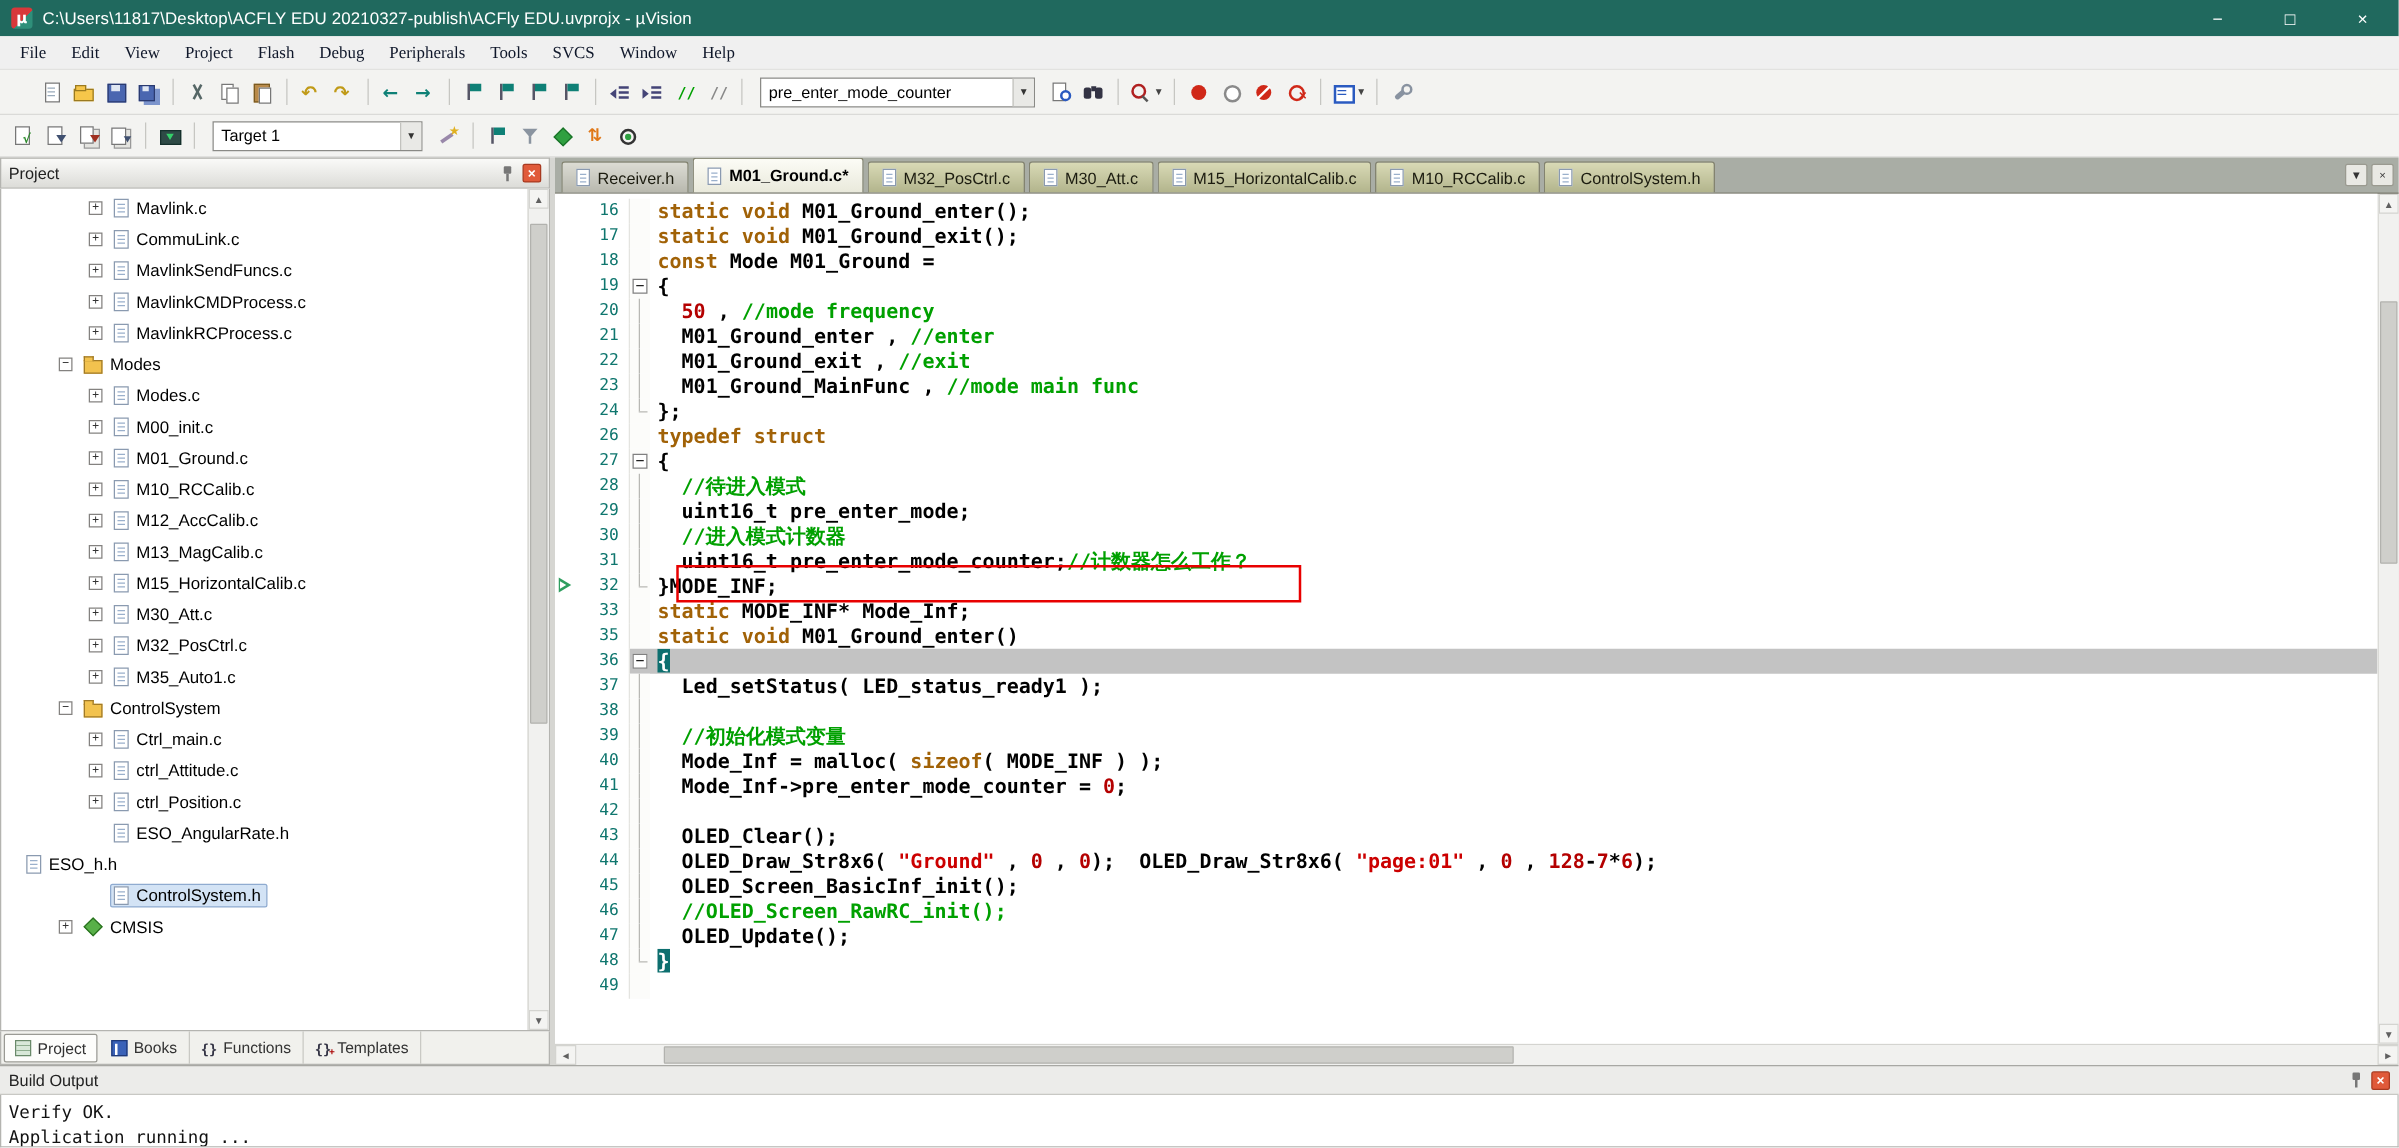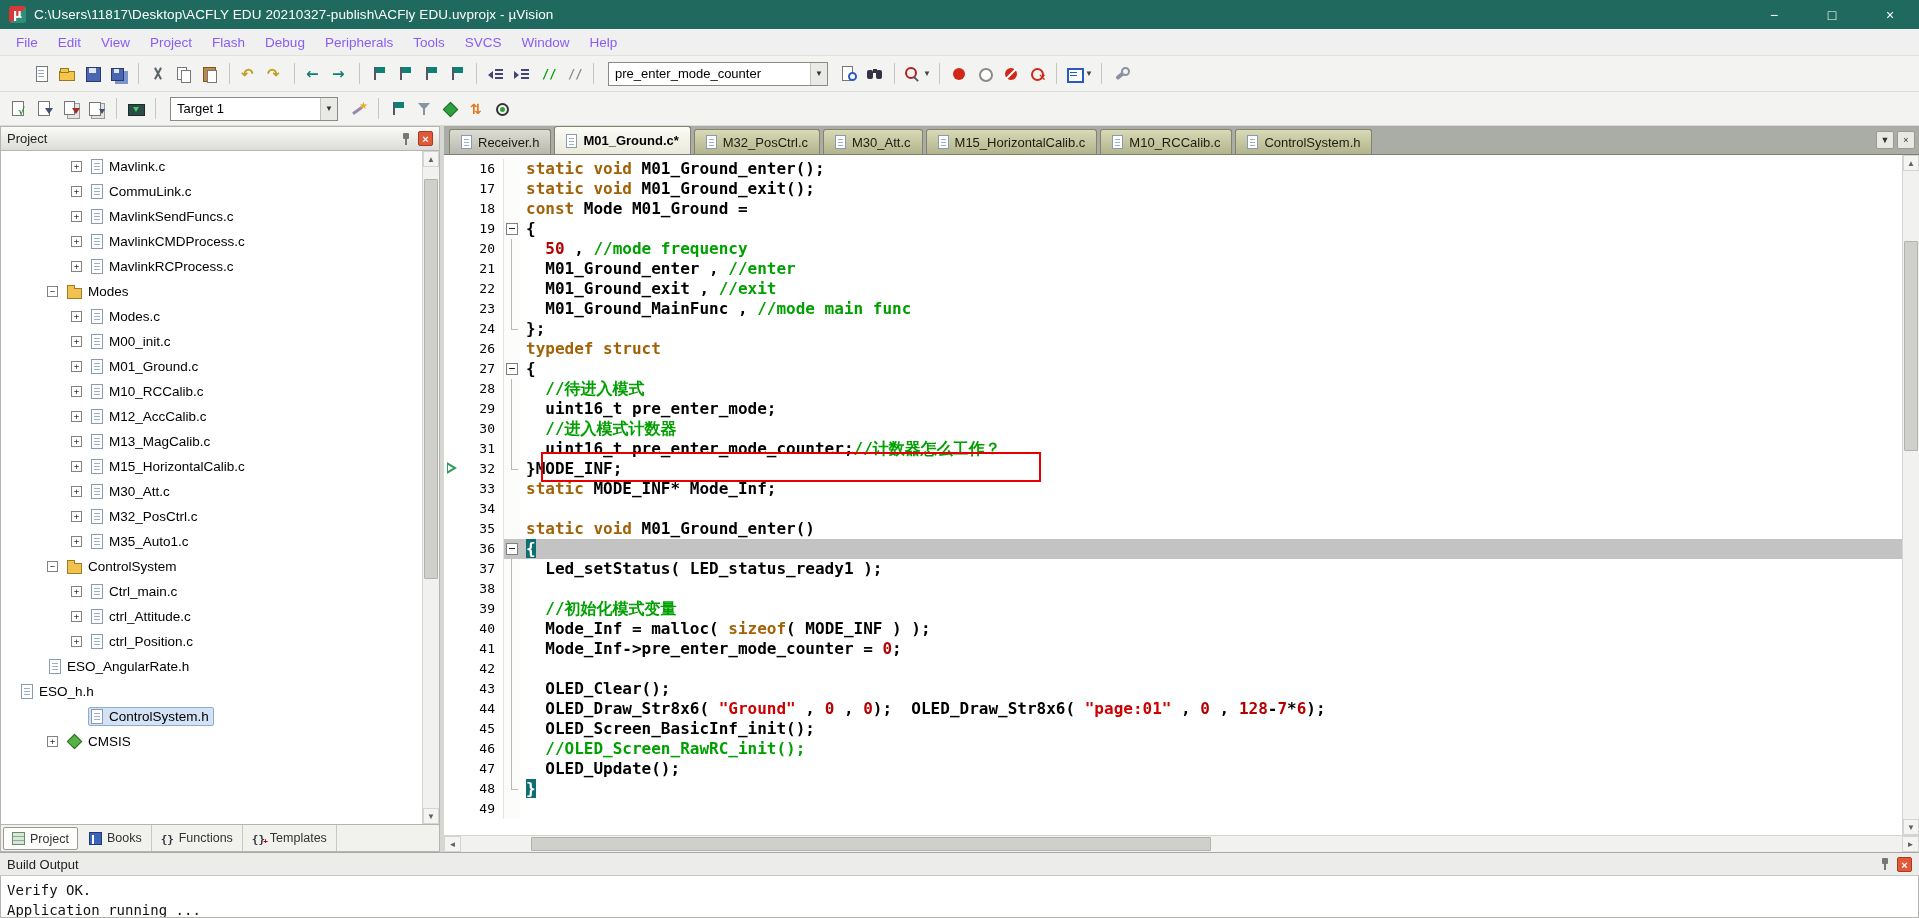--- a/index.html
+++ b/index.html
@@ -8,21 +8,21 @@
 
   
   .titlebar { height:29px; background:#20695e; color:#fff; display:flex; align-items:center; flex:none; }
   .app-icon { width:17px; height:17px; margin:0 8px 0 9px; background:linear-gradient(135deg,#d8383a 0 55%,#2f8f7a 55%); border-radius:3px; color:#fff; font:bold 12px/17px "DejaVu Sans",sans-serif; text-align:center; }
   .title-text { font-size:13.5px; letter-spacing:.1px; }
   .win-controls { margin-left:auto; display:flex; height:100%; }
   .win-btn { width:58px; height:100%; display:flex; align-items:center; justify-content:center; font-size:14px; color:#fff; cursor:default; }
 
   
   .menubar { height:27px; background:#f0f0f0; display:flex; align-items:stretch; padding-left:6px; border-bottom:1px solid #e2e2e0; flex:none; }
-  .menu-item { padding:0 10px; font-size:13.5px; color:#8b5cf6; display:flex; align-items:center; }
+  .menu-item { padding:0 10px; font-size:13.5px; color:#0f172a; display:flex; align-items:center;font-family:Liberation Serif, serif; }
 
   
   .toolbar { background:#f3f3f1; border-bottom:1px solid #dadad8; display:flex; align-items:center; padding:0 6px; flex:none; }
   #toolbar1 { height:36px;padding-left:28px; }
   #toolbar2 { height:34px; }
   .tbgroup { display:flex; align-items:center; }
   .tbsep { width:1px; height:21px; background:#c6c6c2; margin:0 6px; display:inline-block; }
   .tbtn { width:26px; height:26px; display:flex; align-items:center; justify-content:center; border-radius:2px; }
   .tbtn.wide { width:auto; padding:0 2px; }
   .tb-dd { font-size:8px; color:#444; margin-left:2px; }
@@ -141,21 +141,21 @@
   .tab-doc { width:11px; height:14px; background:#fff; border:1px solid #8a9ab0; position:relative; flex:none; }
   .tab-doc::after { content:""; position:absolute; left:2px; top:3px; width:5px; height:1px; background:#9ab0cc; box-shadow:0 3px 0 #9ab0cc,0 6px 0 #9ab0cc; }
   .tab-ctrls { position:absolute; right:4px; top:5px; display:flex; gap:3px; }
   .tab-ctrl { width:18px; height:18px; background:#e9e9e4; border:1px solid #9a9a90; border-radius:2px; font-size:9px; color:#333; display:flex; align-items:center; justify-content:center; }
 
   .code-zone { flex:1; display:flex; min-height:0; }
   .code-wrap { flex:1; background:#fff; position:relative; overflow:hidden; }
   #code-lines { position:absolute; inset:0; padding-top:4px; font-family:"DejaVu Sans Mono",monospace; font-weight:bold; font-size:16px; }
   .cl { display:flex; height:20px; line-height:20px; }
   .cl .m { width:16px; flex:none; }
-  .cl .ln { width:44px; flex:none; text-align:right; padding-right:8px; color:#000000; font-weight:400; font-size:13px; border-right:1px solid #e4e4e0; }
+  .cl .ln { width:44px; flex:none; text-align:right; padding-right:8px; color:#0f766e; font-weight:400; font-size:13px; border-right:1px solid #e4e4e0; }
   .cl .fold { width:16px; flex:none; position:relative; background:#fcfcfa; }
   .cl .tx { flex:1; padding-left:6px; white-space:pre; color:#000; overflow:hidden; }
   .cl.hl .fold,.cl.hl .tx { background:#c3c3c3; }
   .fold.fs::before { content:""; position:absolute; left:2px; top:4px; width:10px; height:10px; background:#fff; border:1px solid #808080; }
   .fold.fs::after { content:""; position:absolute; left:5px; top:9px; width:6px; height:1px; background:#202020; }
   .fold.fm::before { content:""; position:absolute; left:7px; top:0; bottom:0; width:1px; background:#b8b8b4; }
   .fold.fe::before { content:""; position:absolute; left:7px; top:0; height:10px; width:1px; background:#b8b8b4; }
   .fold.fe::after { content:""; position:absolute; left:7px; top:10px; width:7px; height:1px; background:#b8b8b4; }
   .tok.k { color:#a16207; }
   .tok.c { color:#00a000; }
@@ -507,21 +507,21 @@
               <span class="tlabel">ctrl_Attitude.c</span>
             </span>
           </div>
           <div class="trow" style="padding-left: 70px;">
             <span class="t-exp">+</span>
             <span class="row-inner">
               <span class="t-doc"></span>
               <span class="tlabel">ctrl_Position.c</span>
             </span>
           </div>
-          <div class="trow" style="padding-left: 28px;">
+          <div class="trow" style="padding-left: 70px;">
             <span class="t-spacer"></span>
             <span class="row-inner">
               <span class="t-doc"></span>
               <span class="tlabel">ESO_AngularRate.h</span>
             </span>
           </div>
           <div class="trow" style="">
             <span class="t-spacer"></span>
             <span class="row-inner">
               <span class="t-doc"></span>
@@ -709,26 +709,20 @@
                 <span class="tx"><span class="tok p">}MODE_INF;</span></span>
               </div>
               <div class="cl">
                 <span class="m"></span>
                 <span class="ln">33</span>
                 <span class="fold"></span>
                 <span class="tx"><span class="tok k">static</span><span class="tok p"> MODE_INF* Mode_Inf;</span></span>
               </div>
               <div class="cl">
                 <span class="m"></span>
-                <span class="ln">34</span>
-                <span class="fold"></span>
-                <span class="tx"></span>
-              </div>
-              <div class="cl">
-                <span class="m"></span>
                 <span class="ln">35</span>
                 <span class="fold"></span>
                 <span class="tx"><span class="tok k">static void</span><span class="tok p"> M01_Ground_enter()</span></span>
               </div>
               <div class="cl hl">
                 <span class="m"></span>
                 <span class="ln">36</span>
                 <span class="fold fs"></span>
                 <span class="tx"><span class="tok bh">{</span></span>
               </div>

